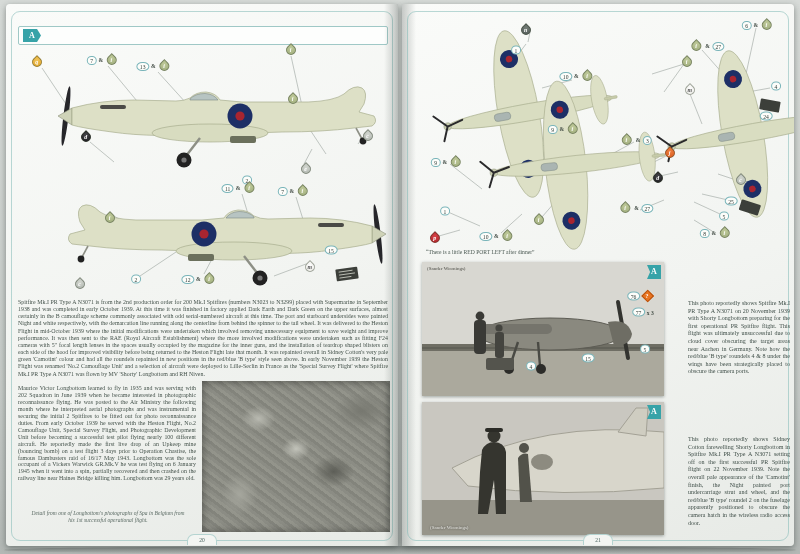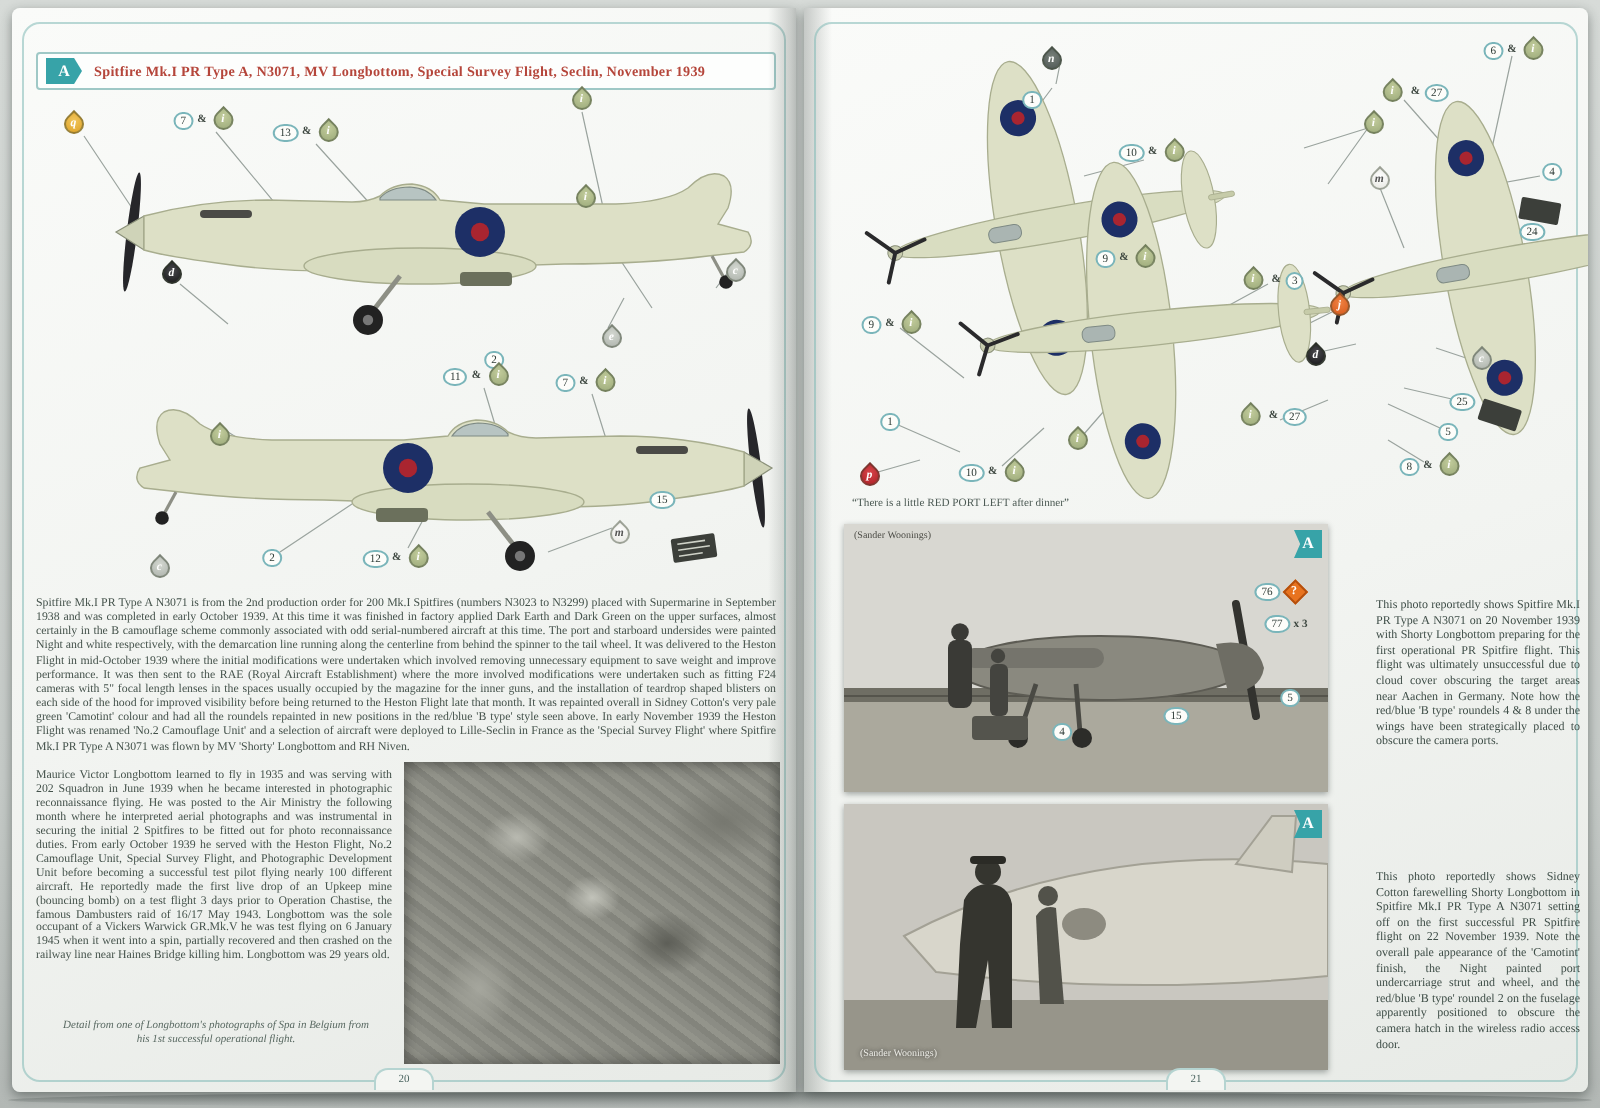--- a/index.html
+++ b/index.html
@@ -95,21 +95,20 @@
 </head>
 <body>
 
 <div class="spread">
 
   <div class="page left">
     <div class="page-frame"></div>
 
     <div class="title-bar">
       <span class="title-badge">A</span>
-      <span class="title-text">Spitfire Mk.I PR Type A, N3071, MV Longbottom, Special Survey Flight, Seclin, November 1939</span>
     </div>
 
     <svg class="illu" width="392" height="542" viewBox="0 0 392 542">
       <defs>
         <g id="spit-side">
           <ellipse cx="-6" cy="24" rx="2.6" ry="30" fill="#26262a" transform="rotate(7 -6 24)"></ellipse>
           <path d="M-14,24 L0,16 L0,33 Z" fill="#cfd3b8" stroke="#8b917a" stroke-width=".6"></path>
           <path d="M0,16 Q30,8 62,8 L104,9 Q112,9 118,6 Q124,0 134,0 Q144,1 148,8 L170,10 L236,10 Q262,9 272,2 Q282,-8 290,-4 Q296,0 292,12 L287,20 L302,24 Q306,30 300,34 L282,36 Q250,40 210,40 L150,42 Q80,46 40,40 Q10,36 0,33 Z" fill="#dde0c6" stroke="#a8ad8e" stroke-width=".7"></path>
           <path d="M118,7 Q123,1.5 133,1.5 Q142,2 146,8 L118,8 Z" fill="#b7c4c2" stroke="#7e8a84" stroke-width=".6"></path>
           <ellipse cx="138" cy="41" rx="58" ry="9" fill="#d8dcc0" stroke="#a8ad8e" stroke-width=".7"></ellipse>

